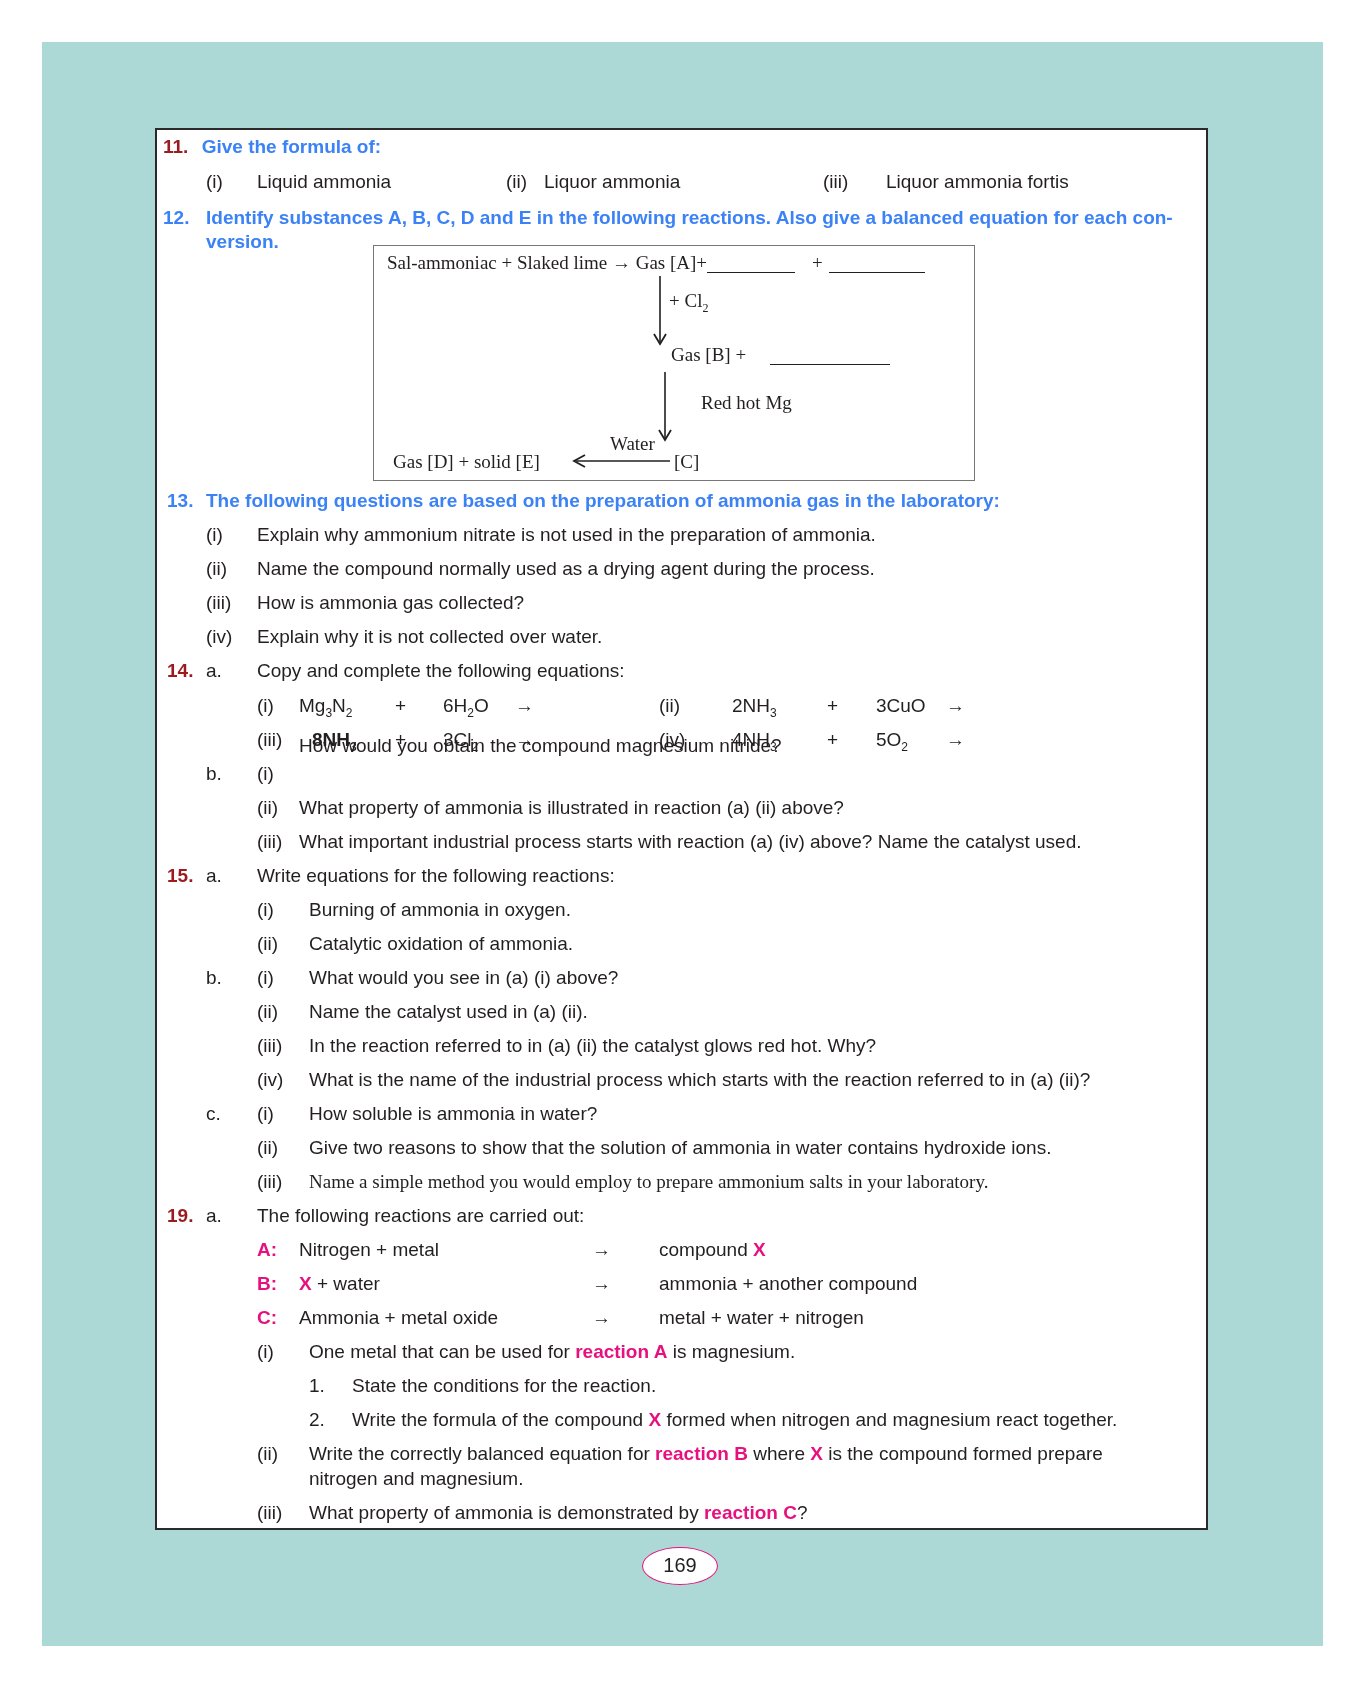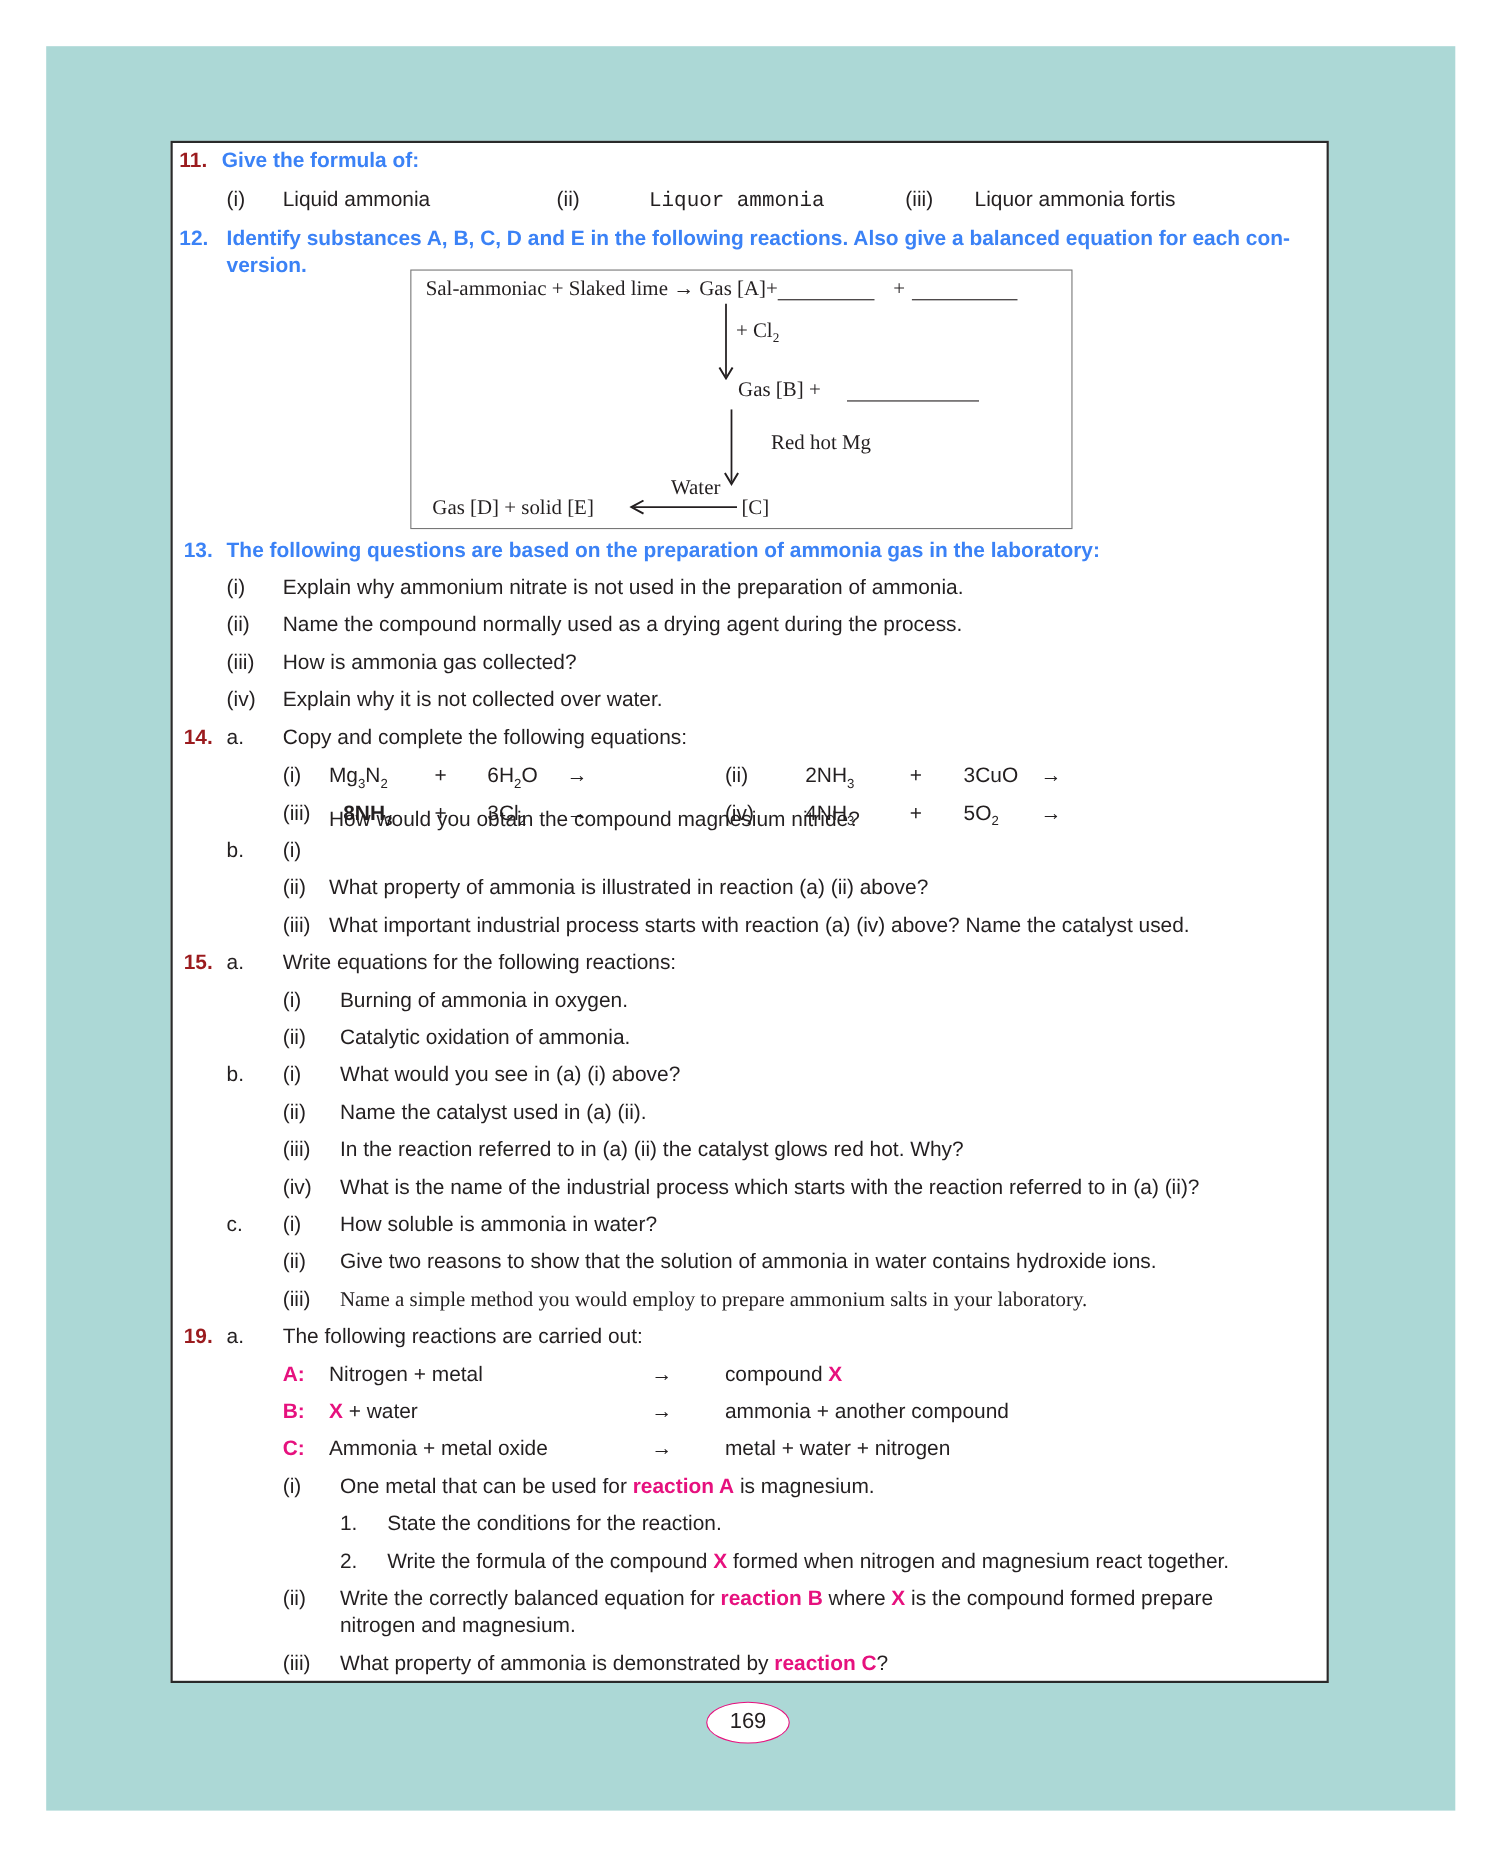--- a/index.html
+++ b/index.html
@@ -23,21 +23,21 @@
 
 <div class="box"></div>
 
 <div class="ln" style="left:163px;top:136px;">
   <span class="qn">11.</span>
   <span class="q" style="margin-left:8px;">Give the formula of:</span>
 </div>
 <div class="ln" style="left:206px;top:171px;"><span>(i)</span></div>
 <div class="ln" style="left:257px;top:171px;">Liquid ammonia</div>
 <div class="ln" style="left:506px;top:171px;">(ii)</div>
-<div class="ln" style="left:590px;top:171px;font-family:Liberation Mono, monospace;">Liquor ammonia</div>
+<div class="ln" style="left:544px;top:171px;">Liquor ammonia</div>
 <div class="ln" style="left:823px;top:171px;">(iii)</div>
 <div class="ln" style="left:886px;top:171px;">Liquor ammonia fortis</div>
 
 <div class="ln q" style="left:163px;top:207px;">12.</div>
 <div class="ln q" style="left:206px;top:207px;">Identify substances A, B, C, D and E in the following reactions. Also give a balanced equation for each con-</div>
 <div class="ln q" style="left:206px;top:231px;">version.</div>
 
 <div class="diagram">
   <span class="t" style="left:13px;top:6px;">Sal-ammoniac + Slaked lime → Gas [A]+</span>
   <span class="blank" style="left:333px;top:26px;width:88px;"></span>

